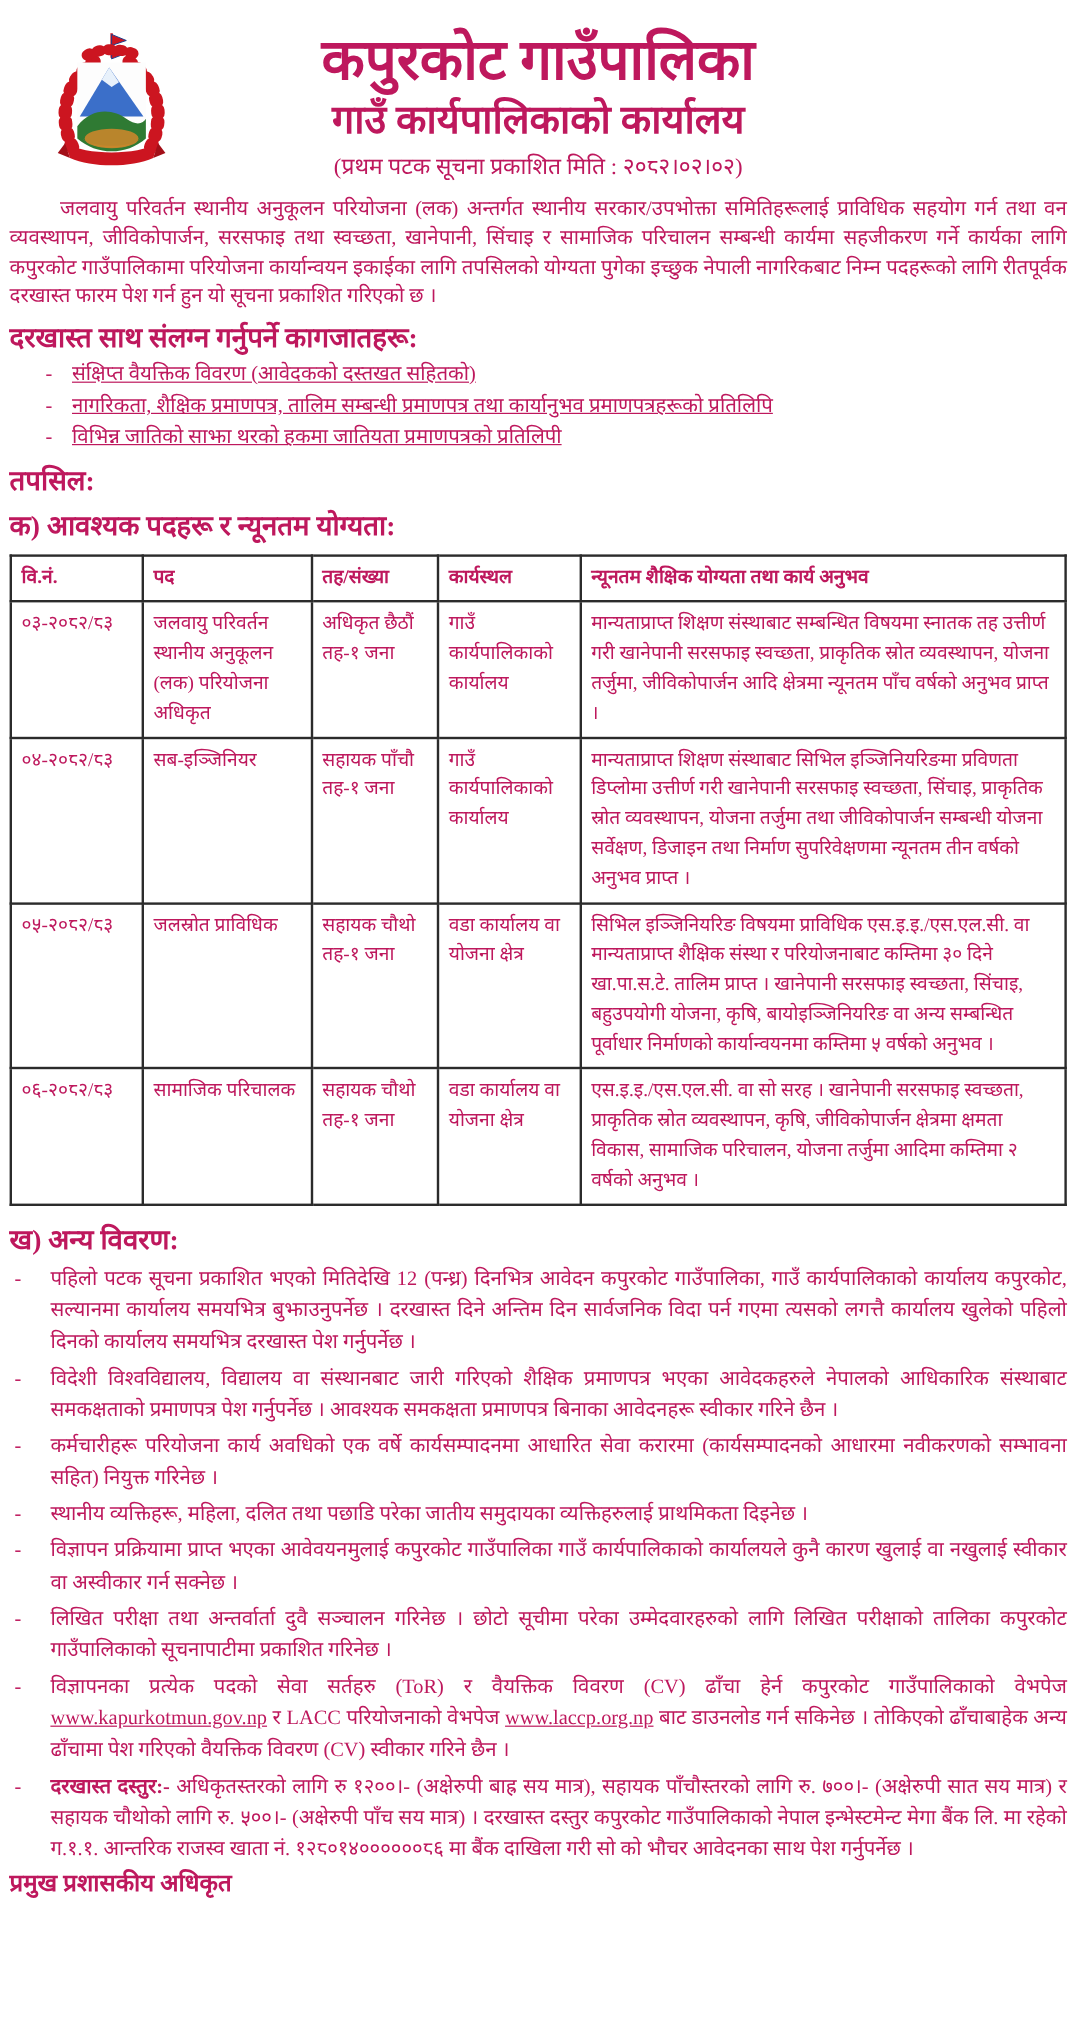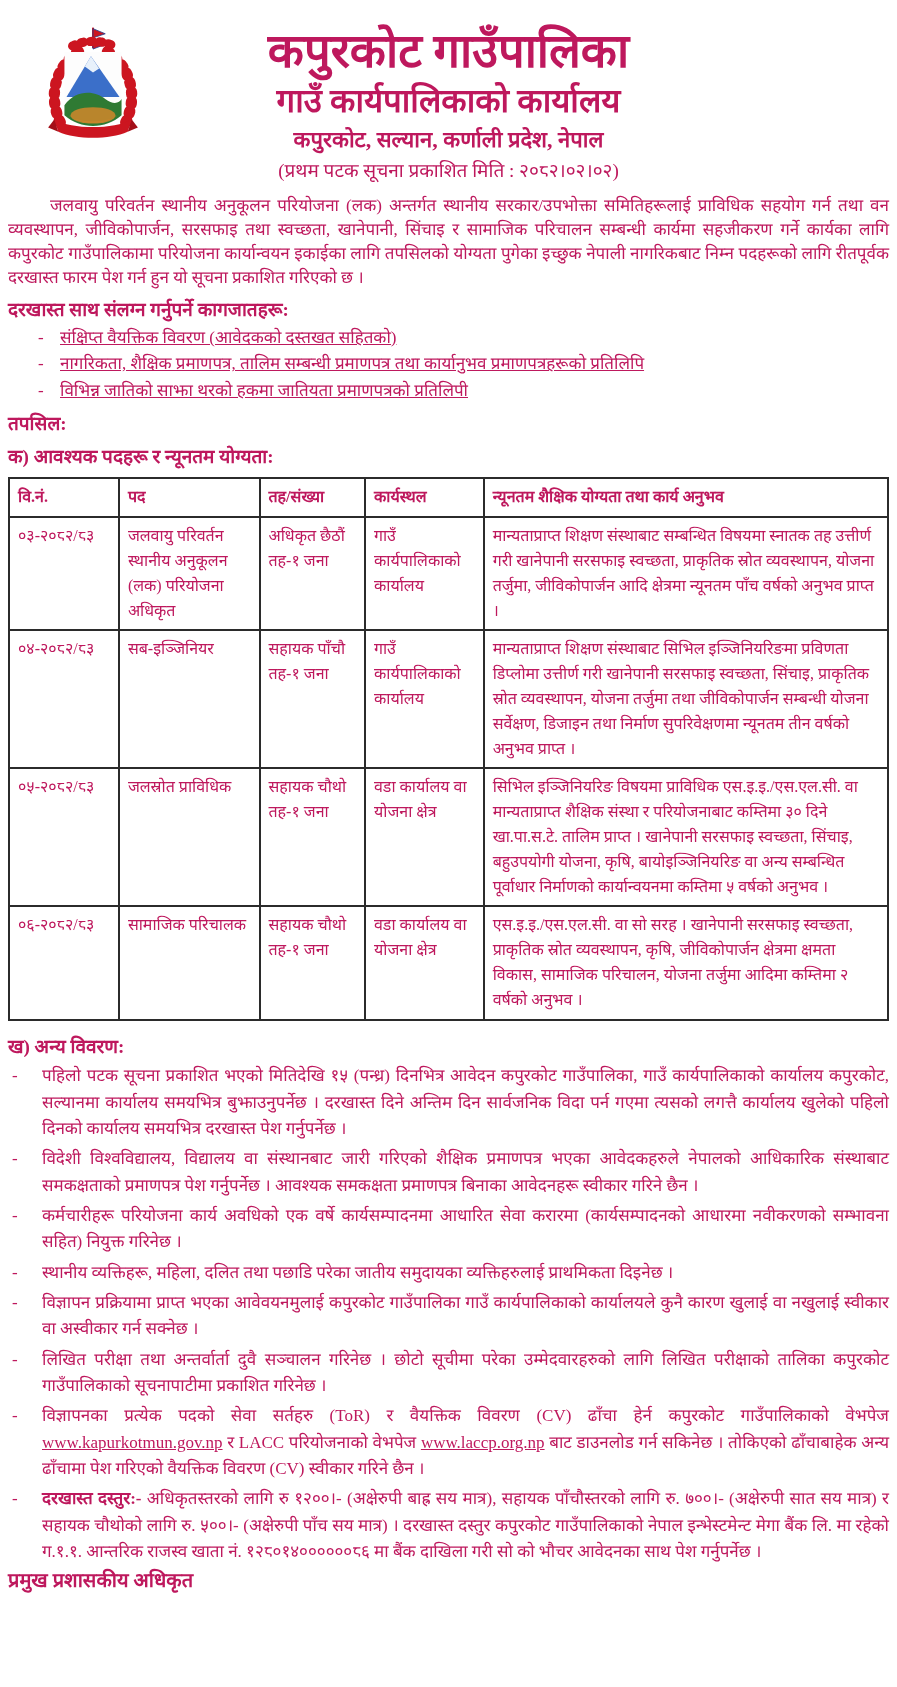--- a/index.html
+++ b/index.html
@@ -32,21 +32,21 @@
   }
   .title-date {
     font-size: 19px; font-weight: 400; line-height: 1.3; margin: 6px 0 0 0;
   }
   
   .para {
     font-size: 17px; line-height: 1.42; text-align: justify;
     text-indent: 42px; margin: 10px 0 0 0;
   }
   .sec-heading {
-    font-size: 19px; font-weight: 700; margin: 8px 0 0 0; line-height: 1.3;
+    font-size: 23px; font-weight: 700; margin: 8px 0 0 0; line-height: 1.3;
   }
   .doc-list { list-style: none; margin: 2px 0 0 0; padding: 0 0 0 30px; }
   .doc-list li { font-size: 17px; line-height: 1.55; text-decoration: underline; }
   .doc-list .dash { display: inline-block; width: 22px; }
   
   table.positions {
     width: 100%; border-collapse: collapse; margin-top: 8px;
     font-size: 16px;
   }
   table.positions th, table.positions td {
@@ -104,21 +104,20 @@
 
       <path d="M26 88 C 40 98, 60 98, 74 88 C 66 96, 34 96, 26 88 Z" fill="#c9862b"></path>
       <ellipse cx="50" cy="88" rx="22" ry="8" fill="#c9862b" opacity="0.9"></ellipse>
 
       <path d="M12 92 C 30 102, 70 102, 88 92 L84 104 C 66 112, 34 112, 16 104 Z" fill="#cc1520"></path>
       <path d="M12 92 L6 100 L16 104 Z" fill="#a30f18"></path>
       <path d="M88 92 L94 100 L84 104 Z" fill="#a30f18"></path>
     </svg>
     <div class="title-muni">कपुरकोट गाउँपालिका</div>
     <div class="title-office">गाउँ कार्यपालिकाको कार्यालय</div>
-    <div class="title-address">कपुरकोट, सल्यान, कर्णाली प्रदेश, नेपाल</div>
     <div class="title-date">(प्रथम पटक सूचना प्रकाशित मिति : २०८२।०२।०२)</div>
   </div>
 
   <p class="para">जलवायु परिवर्तन स्थानीय अनुकूलन परियोजना (लक) अन्तर्गत स्थानीय सरकार/उपभोक्ता समितिहरूलाई प्राविधिक सहयोग गर्न तथा वन व्यवस्थापन, जीविकोपार्जन, सरसफाइ तथा स्वच्छता, खानेपानी, सिंचाइ र सामाजिक परिचालन सम्बन्धी कार्यमा सहजीकरण गर्ने कार्यका लागि कपुरकोट गाउँपालिकामा परियोजना कार्यान्वयन इकाईका लागि तपसिलको योग्यता पुगेका इच्छुक नेपाली नागरिकबाट निम्न पदहरूको लागि रीतपूर्वक दरखास्त फारम पेश गर्न हुन यो सूचना प्रकाशित गरिएको छ ।</p>
 
   <div class="sec-heading">दरखास्त साथ संलग्न गर्नुपर्ने कागजातहरू:</div>
   <ul class="doc-list">
     <li><span class="dash">-</span><span>संक्षिप्त वैयक्तिक विवरण (आवेदकको दस्तखत सहितको)</span></li>
     <li><span class="dash">-</span><span>नागरिकता, शैक्षिक प्रमाणपत्र, तालिम सम्बन्धी प्रमाणपत्र तथा कार्यानुभव प्रमाणपत्रहरूको प्रतिलिपि</span></li>
     <li><span class="dash">-</span><span>विभिन्न जातिको साझा थरको हकमा जातियता प्रमाणपत्रको प्रतिलिपी</span></li>
@@ -173,21 +172,21 @@
         <td>वडा कार्यालय वा योजना क्षेत्र</td>
         <td class="qual">एस.इ.इ./एस.एल.सी. वा सो सरह । खानेपानी सरसफाइ स्वच्छता, प्राकृतिक स्रोत व्यवस्थापन, कृषि, जीविकोपार्जन क्षेत्रमा क्षमता विकास, सामाजिक परिचालन, योजना तर्जुमा आदिमा कम्तिमा २ वर्षको अनुभव ।</td>
       </tr>
     </tbody>
   </table>
 
   <div class="sec-heading" style="margin-top:14px;">ख) अन्य विवरण:</div>
   <ul class="other-list">
     <li>
       <span class="dash">-</span>
-      <span class="dash-text">पहिलो पटक सूचना प्रकाशित भएको मितिदेखि १५ (पन्ध्र) दिनभित्र आवेदन कपुरकोट गाउँपालिका, गाउँ कार्यपालिकाको कार्यालय कपुरकोट, सल्यानमा कार्यालय समयभित्र बुझाउनुपर्नेछ । दरखास्त दिने अन्तिम दिन सार्वजनिक विदा पर्न गएमा त्यसको लगत्तै कार्यालय खुलेको पहिलो दिनको कार्यालय समयभित्र दरखास्त पेश गर्नुपर्नेछ ।</span>
+      <span class="dash-text">पहिलो पटक सूचना प्रकाशित भएको मितिदेखि 12 (पन्ध्र) दिनभित्र आवेदन कपुरकोट गाउँपालिका, गाउँ कार्यपालिकाको कार्यालय कपुरकोट, सल्यानमा कार्यालय समयभित्र बुझाउनुपर्नेछ । दरखास्त दिने अन्तिम दिन सार्वजनिक विदा पर्न गएमा त्यसको लगत्तै कार्यालय खुलेको पहिलो दिनको कार्यालय समयभित्र दरखास्त पेश गर्नुपर्नेछ ।</span>
     </li>
     <li>
       <span class="dash">-</span>
       <span class="dash-text">विदेशी विश्वविद्यालय, विद्यालय वा संस्थानबाट जारी गरिएको शैक्षिक प्रमाणपत्र भएका आवेदकहरुले नेपालको आधिकारिक संस्थाबाट समकक्षताको प्रमाणपत्र पेश गर्नुपर्नेछ । आवश्यक समकक्षता प्रमाणपत्र बिनाका आवेदनहरू स्वीकार गरिने छैन ।</span>
     </li>
     <li>
       <span class="dash">-</span>
       <span class="dash-text">कर्मचारीहरू परियोजना कार्य अवधिको एक वर्षे कार्यसम्पादनमा आधारित सेवा करारमा (कार्यसम्पादनको आधारमा नवीकरणको सम्भावना सहित) नियुक्त गरिनेछ ।</span>
     </li>
     <li>

